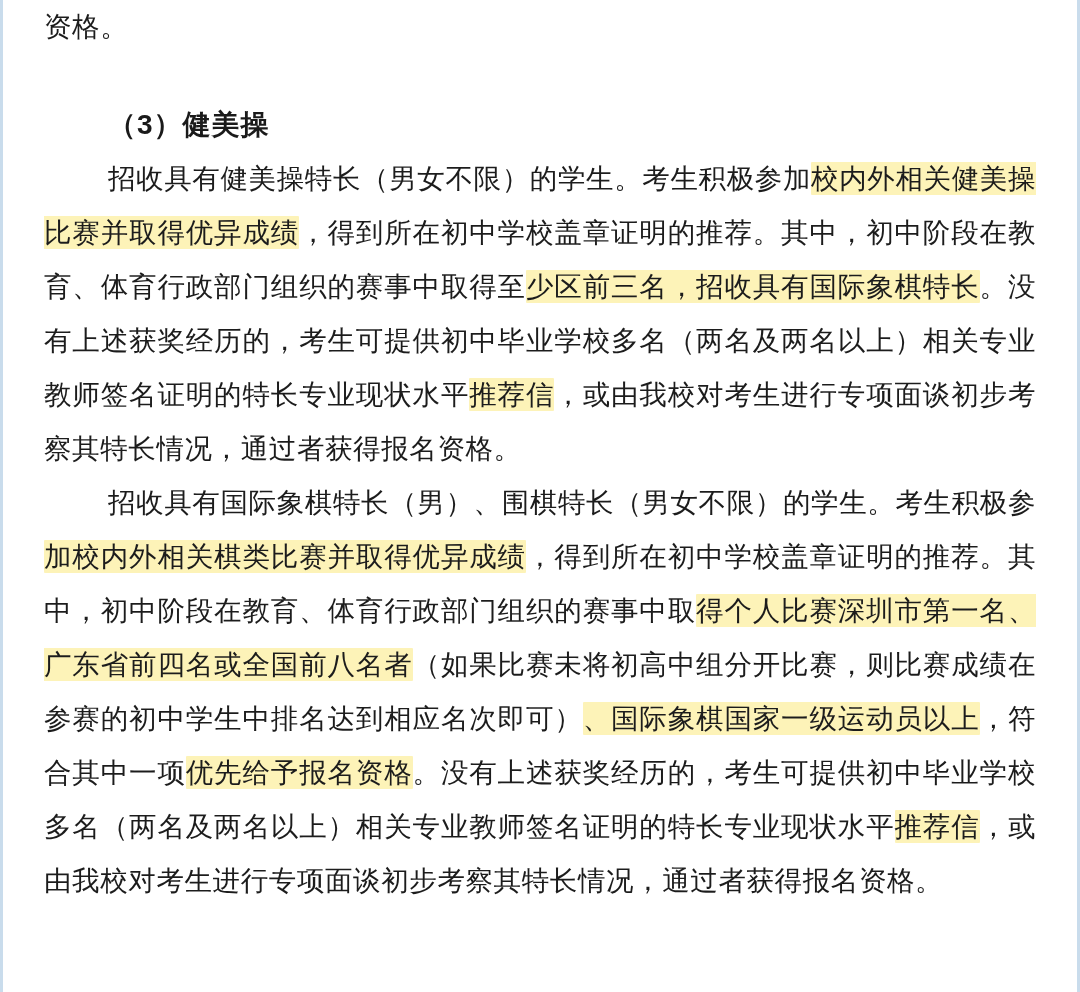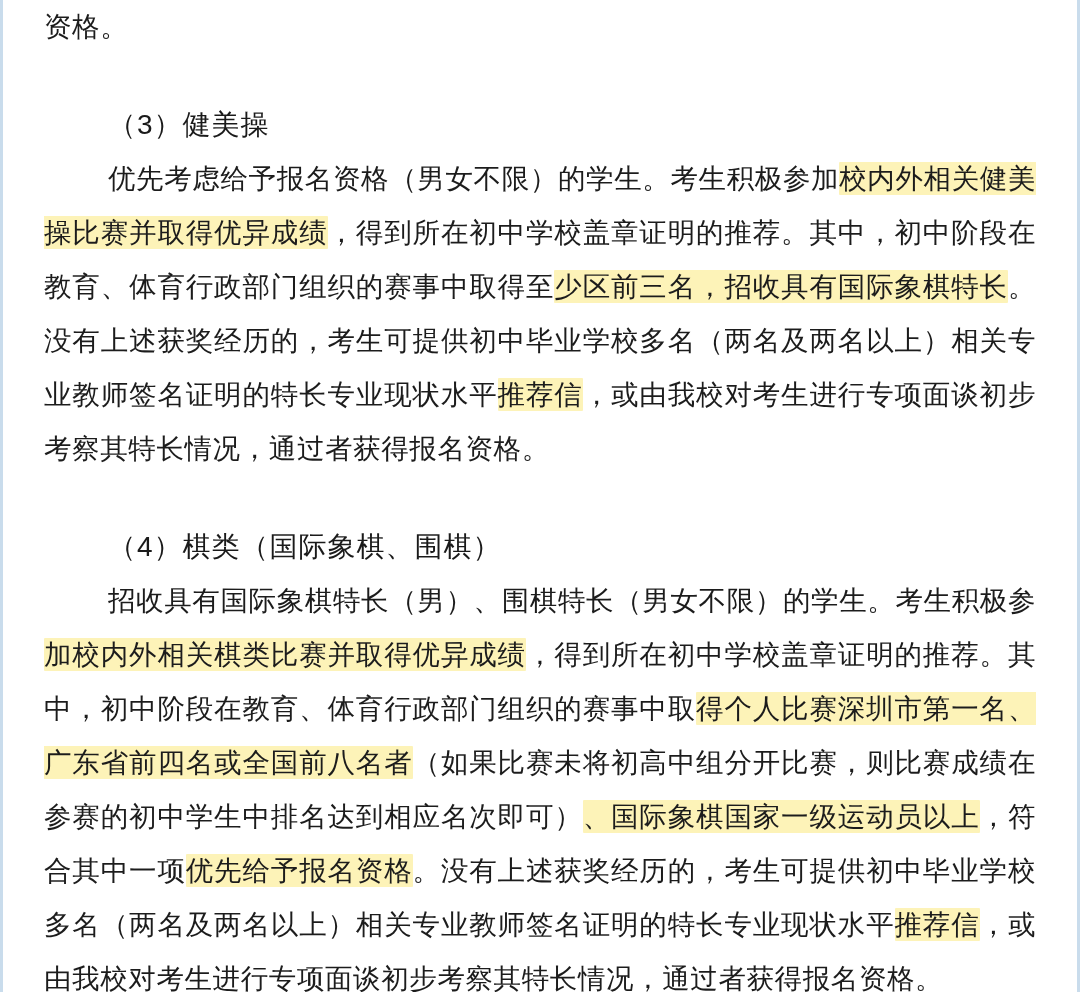--- a/index.html
+++ b/index.html
@@ -47,21 +47,21 @@
     line-height: 54px;
     letter-spacing: 0.6px;
     text-align: justify;
     text-justify: inter-ideograph;
     color: #1c1c1c;
   }
   .cont-line {
     margin-bottom: 0;
   }
   .heading {
-    font-weight: normal;
+    font-weight: bold;
     font-size: 28px;
     line-height: 54px;
     margin-top: 44px;
     margin-bottom: 0;
     padding-left: 64px;
     letter-spacing: 1px;
   }
   .para {
     text-indent: 64px;
   }
@@ -78,23 +78,22 @@
   <div class="border-left"></div>
   <div class="border-right"></div>
 
   <div class="doc-body">
 
     <p class="cont-line">资格。</p>
 
     <h3 class="heading">（3）健美操</h3>
 
     <p class="para">
-      <span>优先考虑给予报名资格（男女不限）的学生。考生积极参加</span><span class="hl">校内外相关健美操比赛并取得优异成绩</span><span>，得到所在初中学校盖章证明的推荐。其中，初中阶段在教育、体育行政部门组织的赛事中取得至</span><span class="hl">少区前三名，招收具有国际象棋特长</span><span>。没有上述获奖经历的，考生可提供初中毕业学校多名（两名及两名以上）相关专业教师签名证明的特长专业现状水平</span><span class="hl">推荐信</span><span>，或由我校对考生进行专项面谈初步考察其特长情况，通过者获得报名资格。</span>
+      <span>招收具有健美操特长（男女不限）的学生。考生积极参加</span><span class="hl">校内外相关健美操比赛并取得优异成绩</span><span>，得到所在初中学校盖章证明的推荐。其中，初中阶段在教育、体育行政部门组织的赛事中取得至</span><span class="hl">少区前三名，招收具有国际象棋特长</span><span>。没有上述获奖经历的，考生可提供初中毕业学校多名（两名及两名以上）相关专业教师签名证明的特长专业现状水平</span><span class="hl">推荐信</span><span>，或由我校对考生进行专项面谈初步考察其特长情况，通过者获得报名资格。</span>
     </p>
 
-    <h3 class="heading">（4）棋类（国际象棋、围棋）</h3>
 
     <p class="para">
       <span>招收具有国际象棋特长（男）、围棋特长（男女不限）的学生。考生积极参</span><span class="hl">加校内外相关棋类比赛并取得优异成绩</span><span>，得到所在初中学校盖章证明的推荐。其中，初中阶段在教育、体育行政部门组织的赛事中取</span><span class="hl">得个人比赛深圳市第一名、广东省前四名或全国前八名者</span><span>（如果比赛未将初高中组分开比赛，则比赛成绩在参赛的初中学生中排名达到相应名次即可）</span><span class="hl">、国际象棋国家一级运动员以上</span><span>，符合其中一项</span><span class="hl">优先给予报名资格</span><span>。没有上述获奖经历的，考生可提供初中毕业学校多名（两名及两名以上）相关专业教师签名证明的特长专业现状水平</span><span class="hl">推荐信</span><span>，或由我校对考生进行专项面谈初步考察其特长情况，通过者获得报名资格。</span>
     </p>
 
   </div>
 </div>
 
 </body></html>

